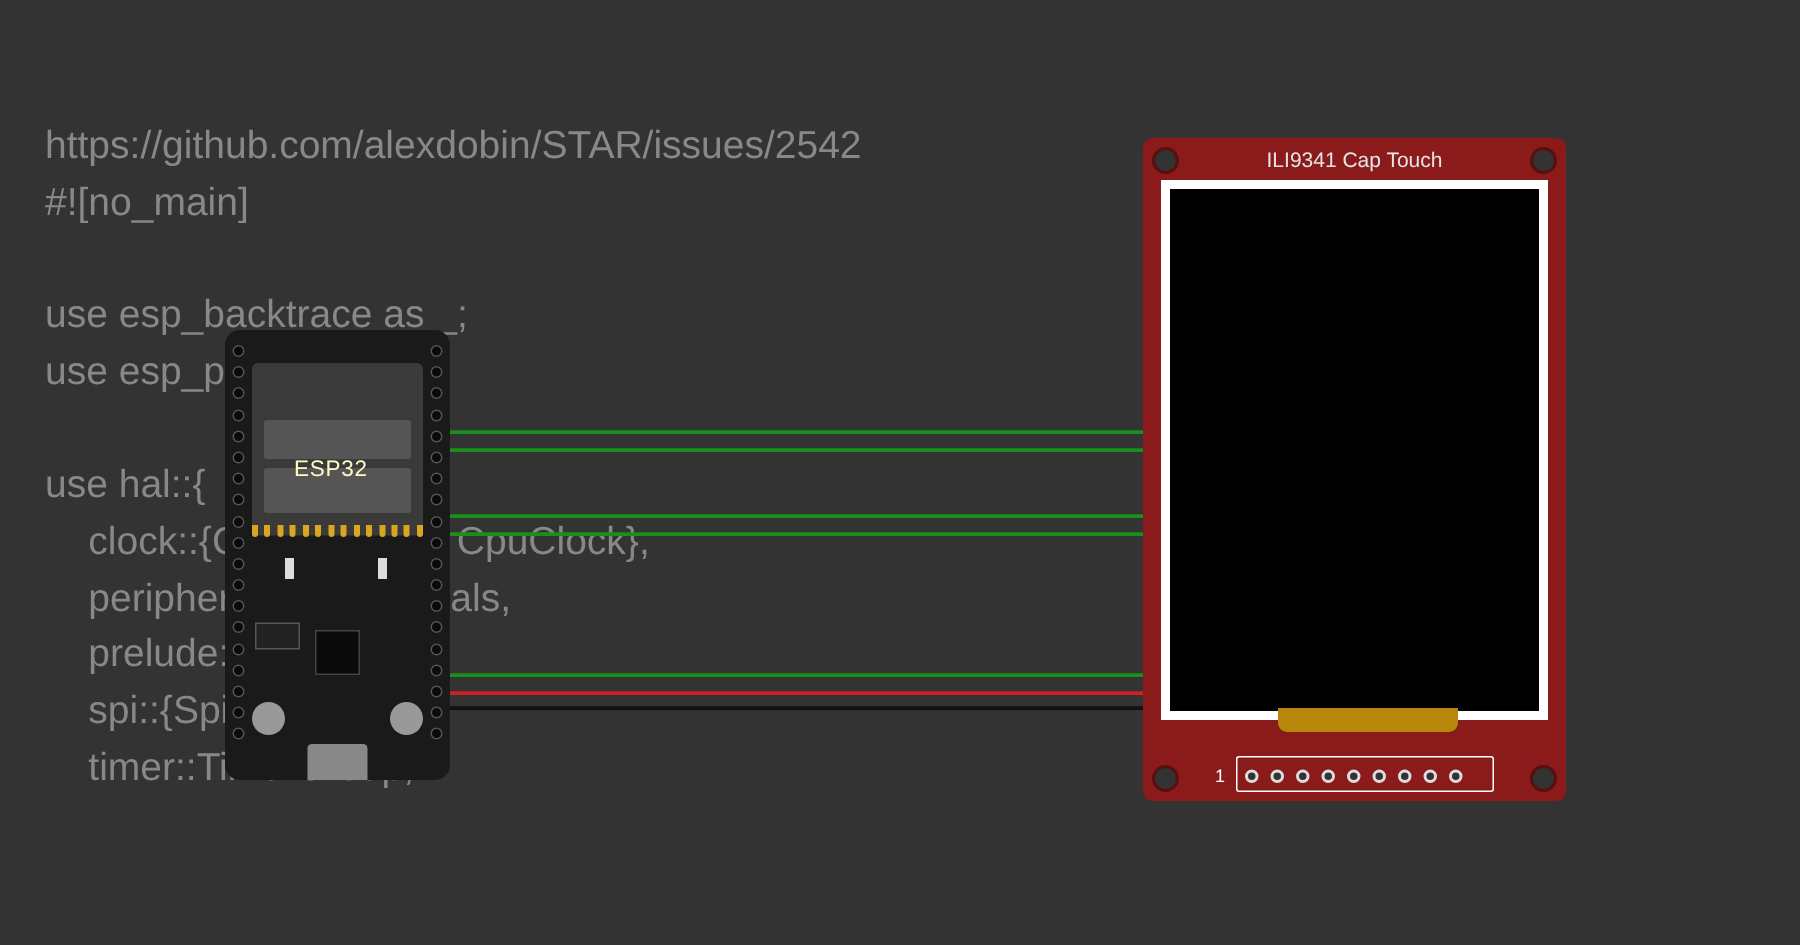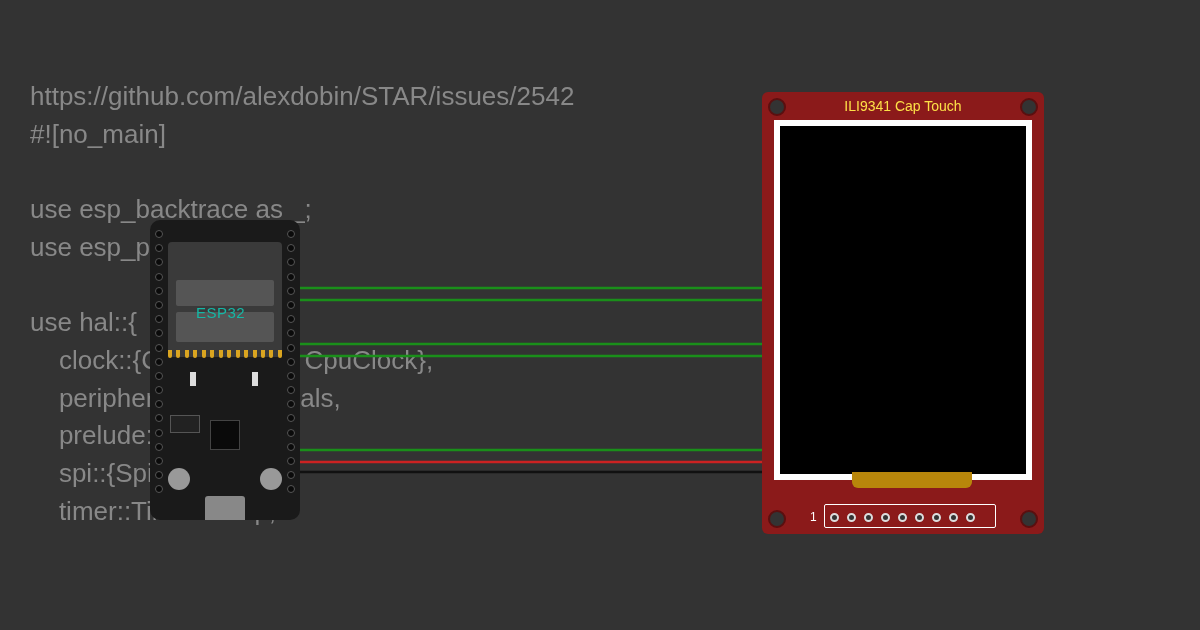--- a/index.html
+++ b/index.html
@@ -39,21 +39,21 @@
     top: 22px;
     width: 114px;
     height: 115px;
     background: #3a3a3a;
     border-radius: 4px;
   }
   .esp32-label {
     position: absolute;
     left: 28px;
     top: 62px;
-    color: #14b8a6;
+    color: #fef9c3;
     font-size: 15px;
     font-weight: 500;
     letter-spacing: 0.5px;
   }
   .esp32-chip {
     position: absolute;
     left: 60px;
     top: 200px;
     width: 30px;
     height: 30px;
@@ -94,21 +94,21 @@
   .display-screen {
     width: 100%;
     height: 100%;
     background: #000;
   }
   .display-label {
     position: absolute;
     top: 6px;
     width: 100%;
     text-align: center;
-    color: #fde047;
+    color: #e5e5e5;
     font-size: 14px;
   }
   .mount-hole {
     position: absolute;
     width: 18px; height: 18px;
     background: #333;
     border: 2px solid #5a0f0f;
     border-radius: 50%;
   }
   .mh-tl { left:6px; top:6px; }

